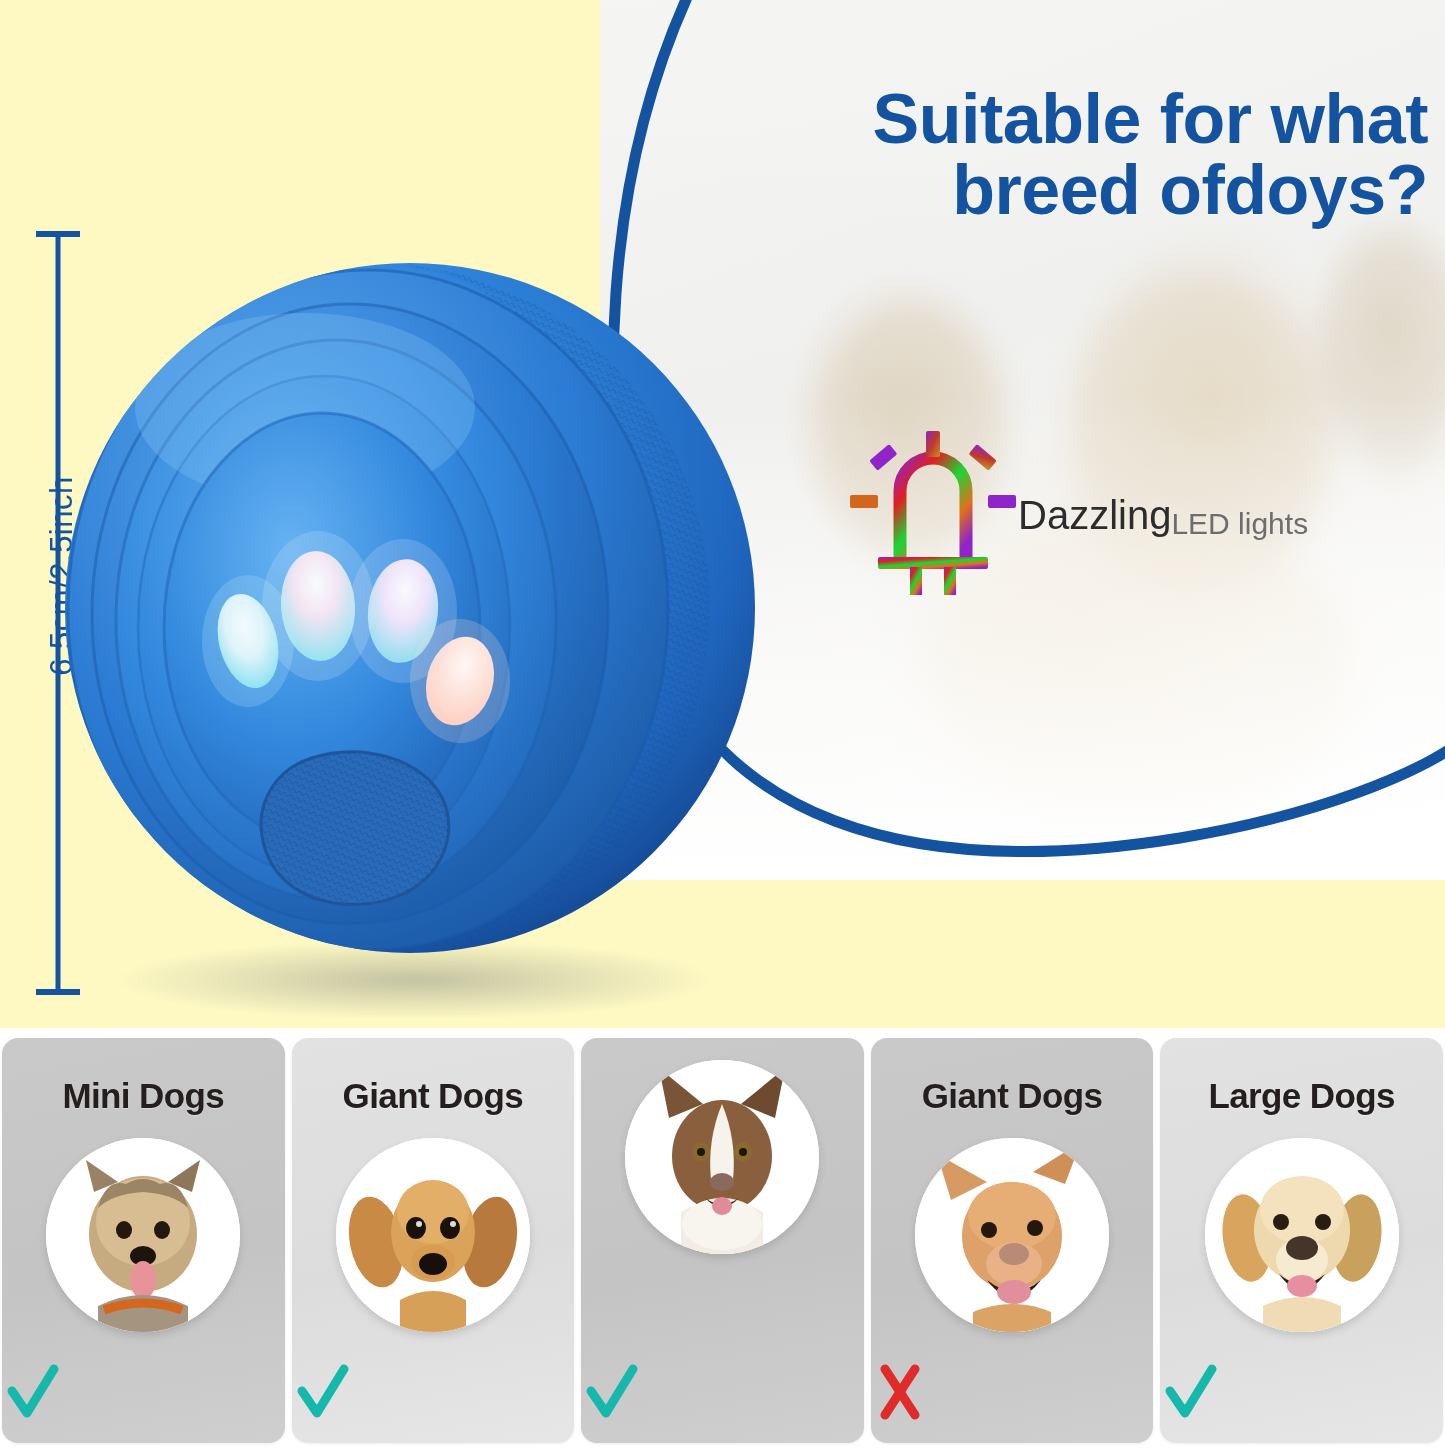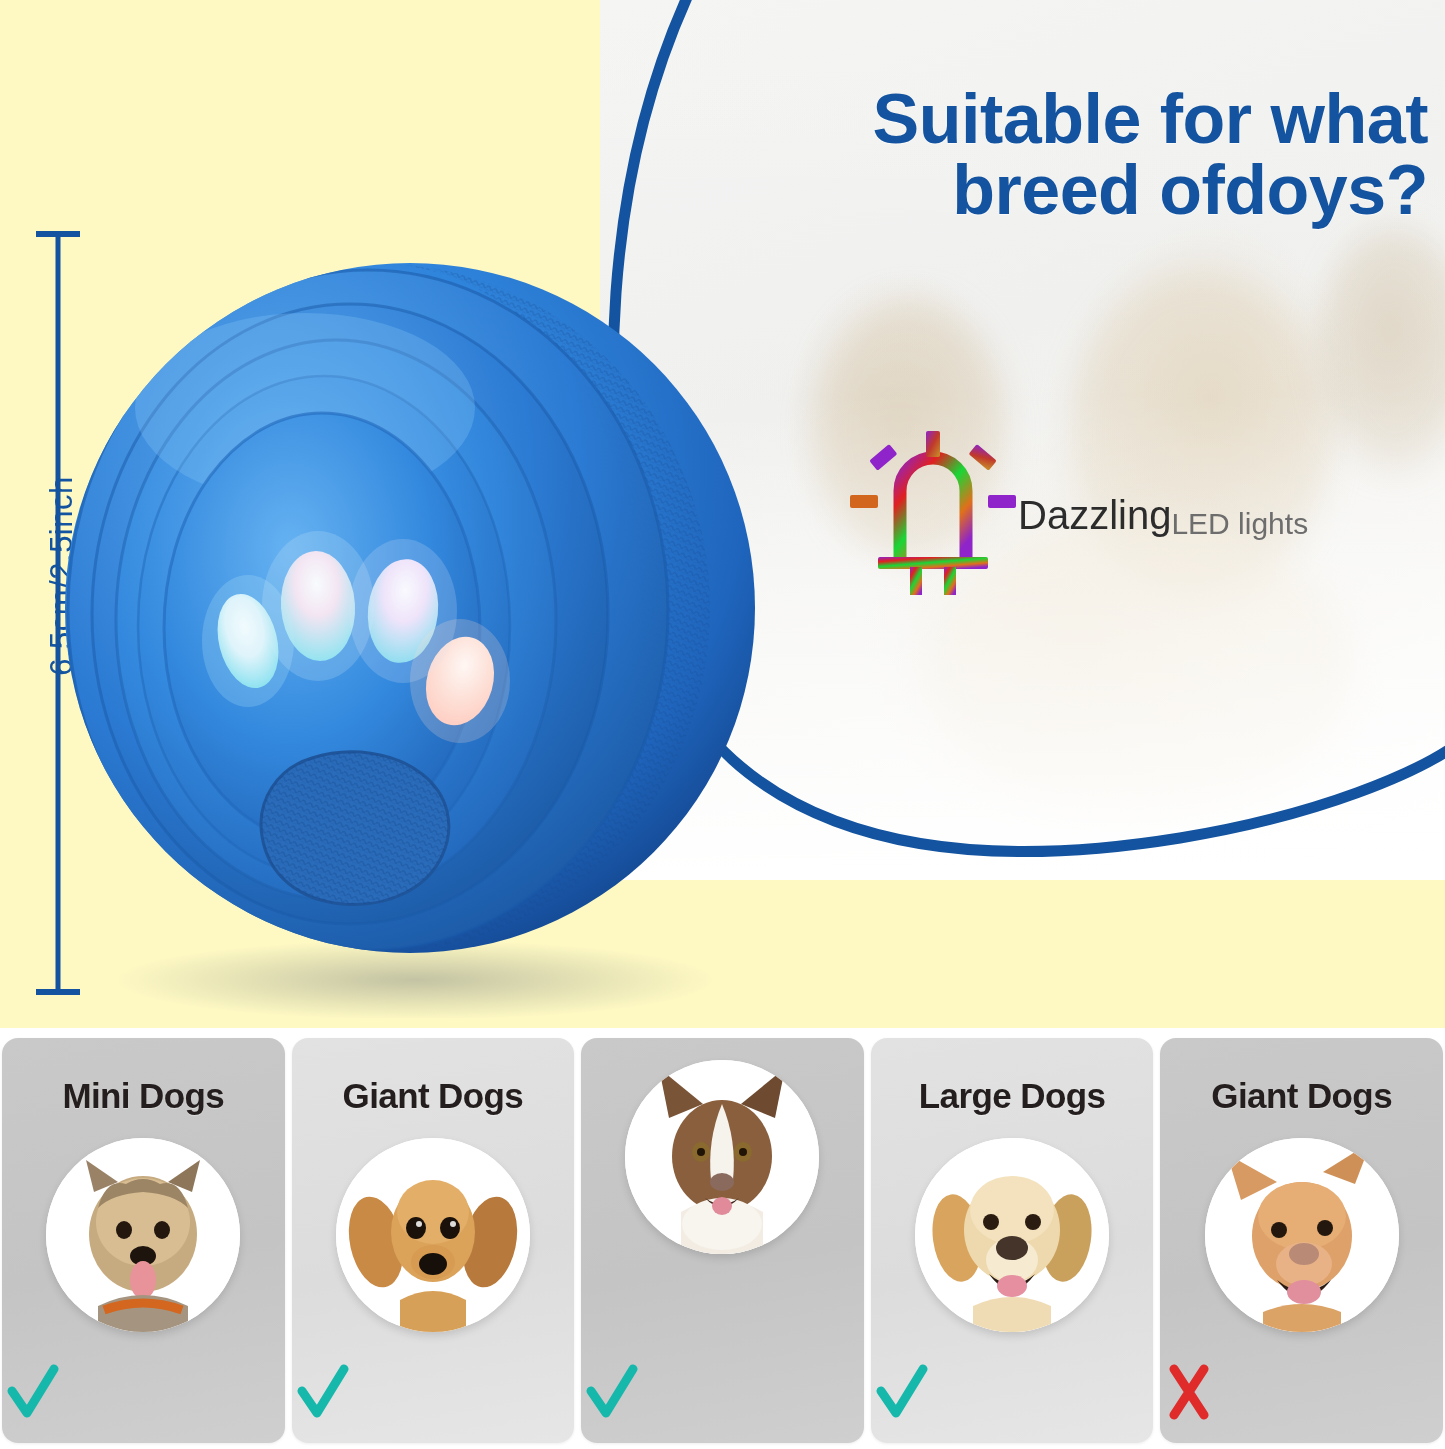--- a/index.html
+++ b/index.html
@@ -370,20 +370,51 @@
         <ellipse cx="97" cy="146" rx="10" ry="9" fill="#e08a9a"></ellipse>
       </svg>
     </div>
     <div class="card-mark">
       <svg width="60" height="58" viewBox="0 0 60 58">
         <path d="M10 28 L25 50 L52 6" fill="none" stroke="#17b8ac" stroke-width="9" stroke-linecap="round" stroke-linejoin="round"></path>
       </svg>
     </div>
   </div>
 
+  <div class="card dark">
+    <div class="card-title">Giant Dogs</div>
+    <div class="card-photo">
+      <svg width="194" height="194" viewBox="0 0 194 194">
+        <rect width="194" height="194" fill="#fff"></rect>
+
+        <path d="M36 62 L22 16 L72 44 Z" fill="#d79a62"></path>
+        <path d="M150 46 L166 4 L118 34 Z" fill="#cf9058"></path>
+
+        <ellipse cx="97" cy="98" rx="50" ry="54" fill="#dda169"></ellipse>
+        <ellipse cx="97" cy="78" rx="44" ry="34" fill="#e6ad74"></ellipse>
+
+        <ellipse cx="74" cy="92" rx="8" ry="8" fill="#24180e"></ellipse>
+        <ellipse cx="120" cy="90" rx="8" ry="8" fill="#24180e"></ellipse>
+
+        <ellipse cx="99" cy="126" rx="28" ry="22" fill="#e8b286"></ellipse>
+        <ellipse cx="99" cy="116" rx="15" ry="11" fill="#b98a76"></ellipse>
+
+        <path d="M72 142 Q99 164 126 142 Q99 178 72 142Z" fill="#2c1c12"></path>
+        <ellipse cx="99" cy="154" rx="17" ry="12" fill="#e18e9d"></ellipse>
+
+        <path d="M58 174 Q97 158 136 174 L136 194 L58 194Z" fill="#dca367"></path>
+      </svg>
+    </div>
+    <div class="card-mark">
+      <svg width="58" height="58" viewBox="0 0 58 58">
+        <path d="M14 6 L44 52 M44 6 L14 52" fill="none" stroke="#e02b2b" stroke-width="9" stroke-linecap="round"></path>
+      </svg>
+    </div>
+  </div>
+
   <div class="card light">
     <div class="card-title">Large Dogs</div>
     <div class="card-photo">
       <svg width="194" height="194" viewBox="0 0 194 194">
         <rect width="194" height="194" fill="#fff"></rect>
 
         <ellipse cx="42" cy="100" rx="24" ry="44" fill="#d9a45e" transform="rotate(-8 42 100)"></ellipse>
         <ellipse cx="152" cy="100" rx="24" ry="44" fill="#caa05d" transform="rotate(8 152 100)"></ellipse>
 
         <ellipse cx="97" cy="92" rx="48" ry="52" fill="#eed9ae"></ellipse>
@@ -401,44 +432,13 @@
         <path d="M58 168 Q97 150 136 168 L136 194 L58 194Z" fill="#f0dcb4"></path>
       </svg>
     </div>
     <div class="card-mark">
       <svg width="60" height="58" viewBox="0 0 60 58">
         <path d="M10 28 L25 50 L52 6" fill="none" stroke="#17b8ac" stroke-width="9" stroke-linecap="round" stroke-linejoin="round"></path>
       </svg>
     </div>
   </div>
 
-  <div class="card dark">
-    <div class="card-title">Giant Dogs</div>
-    <div class="card-photo">
-      <svg width="194" height="194" viewBox="0 0 194 194">
-        <rect width="194" height="194" fill="#fff"></rect>
-
-        <path d="M36 62 L22 16 L72 44 Z" fill="#d79a62"></path>
-        <path d="M150 46 L166 4 L118 34 Z" fill="#cf9058"></path>
-
-        <ellipse cx="97" cy="98" rx="50" ry="54" fill="#dda169"></ellipse>
-        <ellipse cx="97" cy="78" rx="44" ry="34" fill="#e6ad74"></ellipse>
-
-        <ellipse cx="74" cy="92" rx="8" ry="8" fill="#24180e"></ellipse>
-        <ellipse cx="120" cy="90" rx="8" ry="8" fill="#24180e"></ellipse>
-
-        <ellipse cx="99" cy="126" rx="28" ry="22" fill="#e8b286"></ellipse>
-        <ellipse cx="99" cy="116" rx="15" ry="11" fill="#b98a76"></ellipse>
-
-        <path d="M72 142 Q99 164 126 142 Q99 178 72 142Z" fill="#2c1c12"></path>
-        <ellipse cx="99" cy="154" rx="17" ry="12" fill="#e18e9d"></ellipse>
-
-        <path d="M58 174 Q97 158 136 174 L136 194 L58 194Z" fill="#dca367"></path>
-      </svg>
-    </div>
-    <div class="card-mark">
-      <svg width="58" height="58" viewBox="0 0 58 58">
-        <path d="M14 6 L44 52 M44 6 L14 52" fill="none" stroke="#e02b2b" stroke-width="9" stroke-linecap="round"></path>
-      </svg>
-    </div>
-  </div>
-
 </section>
 
 </body></html>

